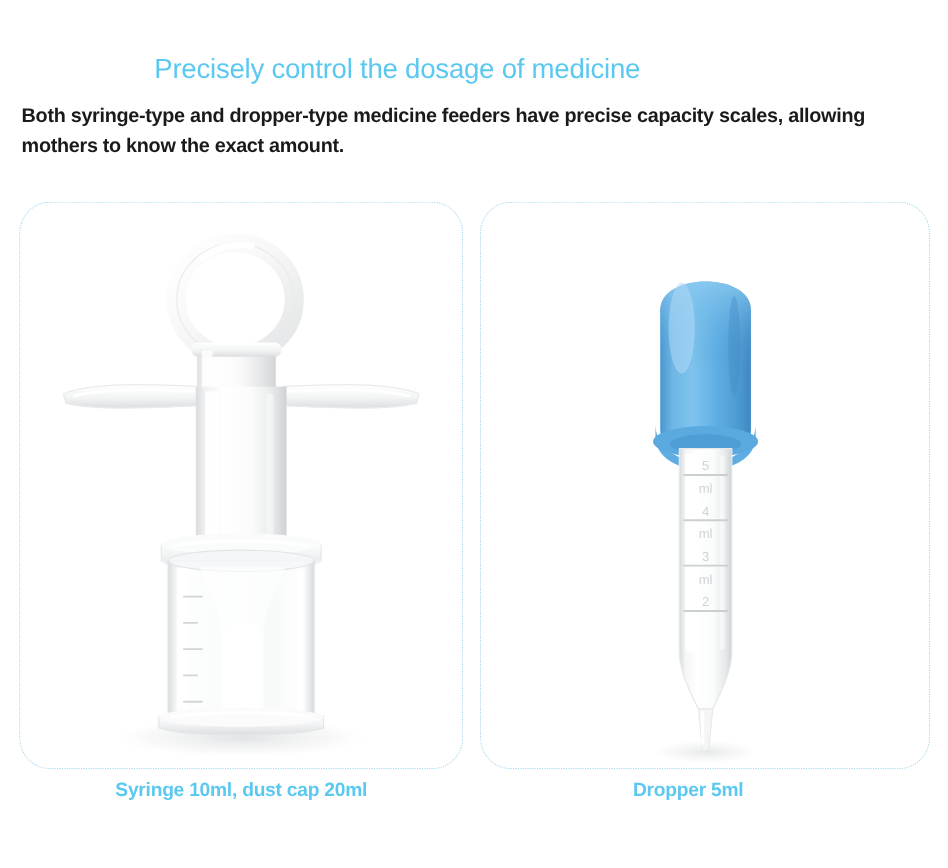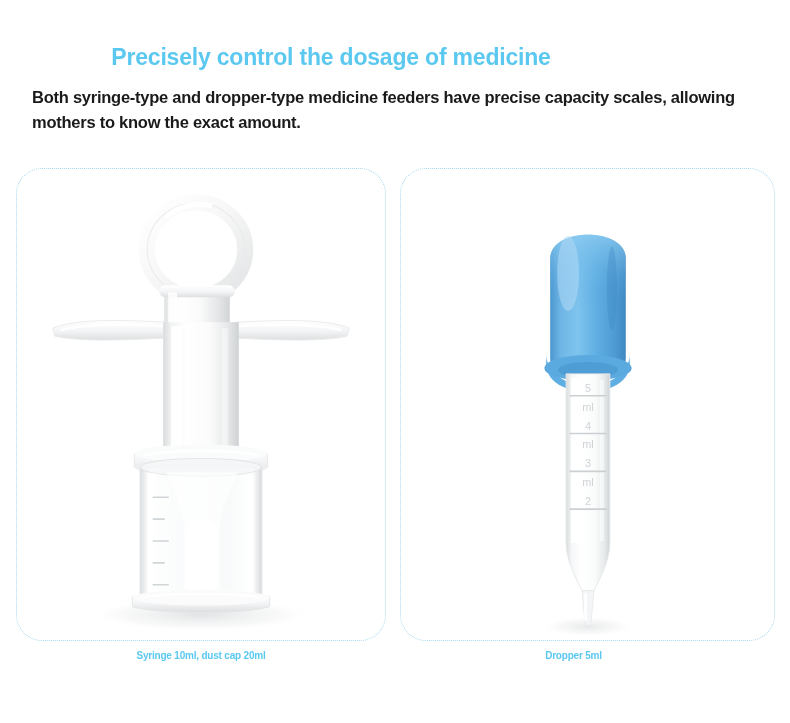--- a/index.html
+++ b/index.html
@@ -16,29 +16,29 @@
   }
 
   
   .headline {
     position: absolute;
     top: 44px;
     left: 0;
     width: 662px;
     text-align: center;
     font-size: 23px;
-    font-weight: bold;
+    font-weight: normal;
     letter-spacing: -0.2px;
     color: #5BC8F0;
     white-space: nowrap;
   }
   .subhead {
     position: absolute;
     top: 85px;
-    left: 32px;
+    left: 18px;
     width: 745px;
     font-size: 16.5px;
     font-weight: bold;
     line-height: 25px;
     color: #1a1a1a;
     letter-spacing: -0.25px;
   }
 
   
   .card {
@@ -56,21 +56,21 @@
   .card-art {
     position: absolute;
     inset: 0;
     display: block;
   }
 
   
   .caption {
     position: absolute;
     top: 650px;
-    font-size: 10px;
+    font-size: 16px;
     font-weight: bold;
     color: #5BC8F0;
     text-align: center;
     letter-spacing: -0.2px;
     white-space: nowrap;
   }
   #caption-left  { left: 16px;  width: 370px; }
   #caption-right { left: 386px; width: 375px; }
 </style>
 </head>

